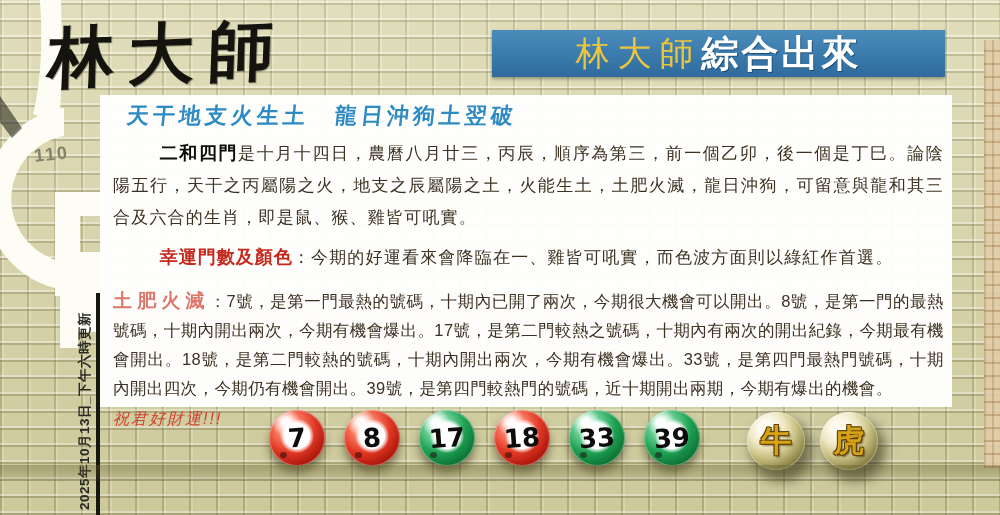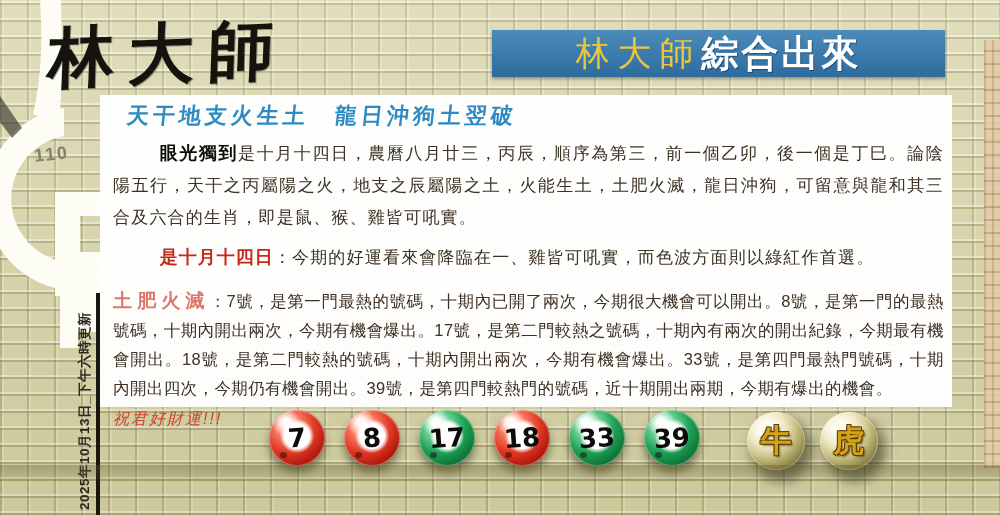--- a/index.html
+++ b/index.html
@@ -137,23 +137,23 @@
 
   <div class="banner">
     <span class="t1">林大師</span>
     <span class="t2">綜合出來</span>
   </div>
 
   <div class="panel">
     <div class="panel-inner">
       <div class="headline">天干地支火生土　龍日沖狗土翌破</div>
 
-      <p class="para indent"><span class="lead-bold">眼光獨到</span><span>是十月十四日，農曆八月廿三，丙辰，順序為第三，前一個乙卯，後一個是丁巳。論陰陽五行，天干之丙屬陽之火，地支之辰屬陽之土，火能生土，土肥火滅，龍日沖狗，可留意與龍和其三合及六合的生肖，即是鼠、猴、雞皆可吼實。</span></p>
+      <p class="para indent"><span class="lead-bold">二和四門</span><span>是十月十四日，農曆八月廿三，丙辰，順序為第三，前一個乙卯，後一個是丁巳。論陰陽五行，天干之丙屬陽之火，地支之辰屬陽之土，火能生土，土肥火滅，龍日沖狗，可留意與龍和其三合及六合的生肖，即是鼠、猴、雞皆可吼實。</span></p>
 
-      <p class="para indent para2"><span class="lead-red">是十月十四日</span><span>：今期的好運看來會降臨在一、雞皆可吼實，而色波方面則以綠紅作首選。</span></p>
+      <p class="para indent para2"><span class="lead-red">幸運門數及顏色</span><span>：今期的好運看來會降臨在一、雞皆可吼實，而色波方面則以綠紅作首選。</span></p>
 
       <p class="para para3"><span class="lead-faded">土肥火滅</span><span>：7號，是第一門最熱的號碼，十期內已開了兩次，今期很大機會可以開出。8號，是第一門的最熱號碼，十期內開出兩次，今期有機會爆出。17號，是第二門較熱之號碼，十期內有兩次的開出紀錄，今期最有機會開出。18號，是第二門較熱的號碼，十期內開出兩次，今期有機會爆出。33號，是第四門最熱門號碼，十期內開出四次，今期仍有機會開出。39號，是第四門較熱門的號碼，近十期開出兩期，今期有爆出的機會。</span></p>
 
       <div class="closing">祝君好財運!!!</div>
     </div>
   </div>
 
   <div class="ball" style="left:269px" data-color="red">
     <span class="num">7</span>
   </div>

